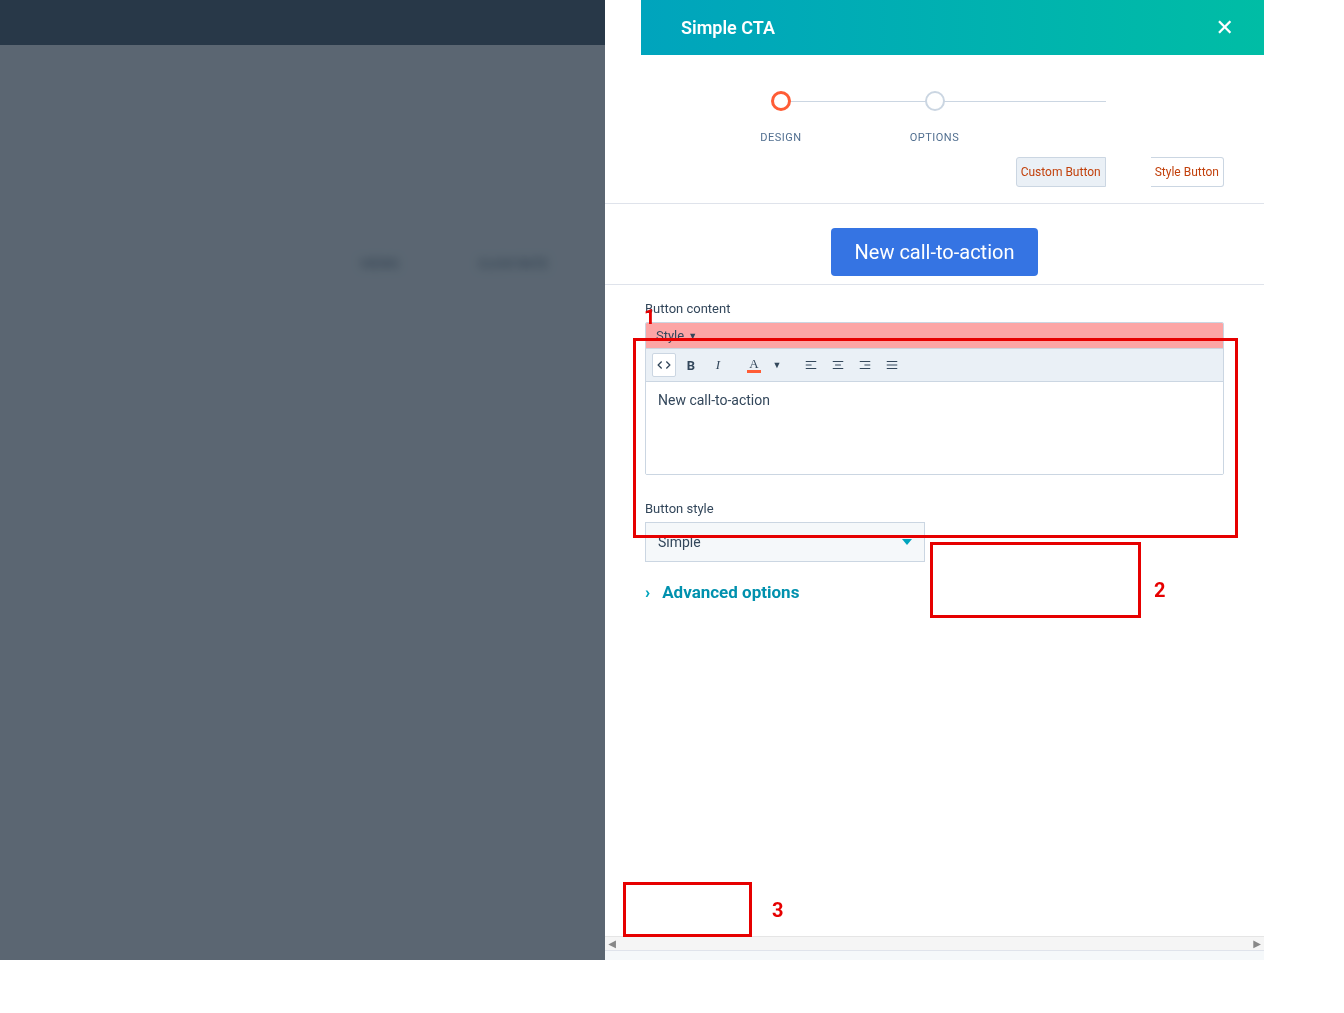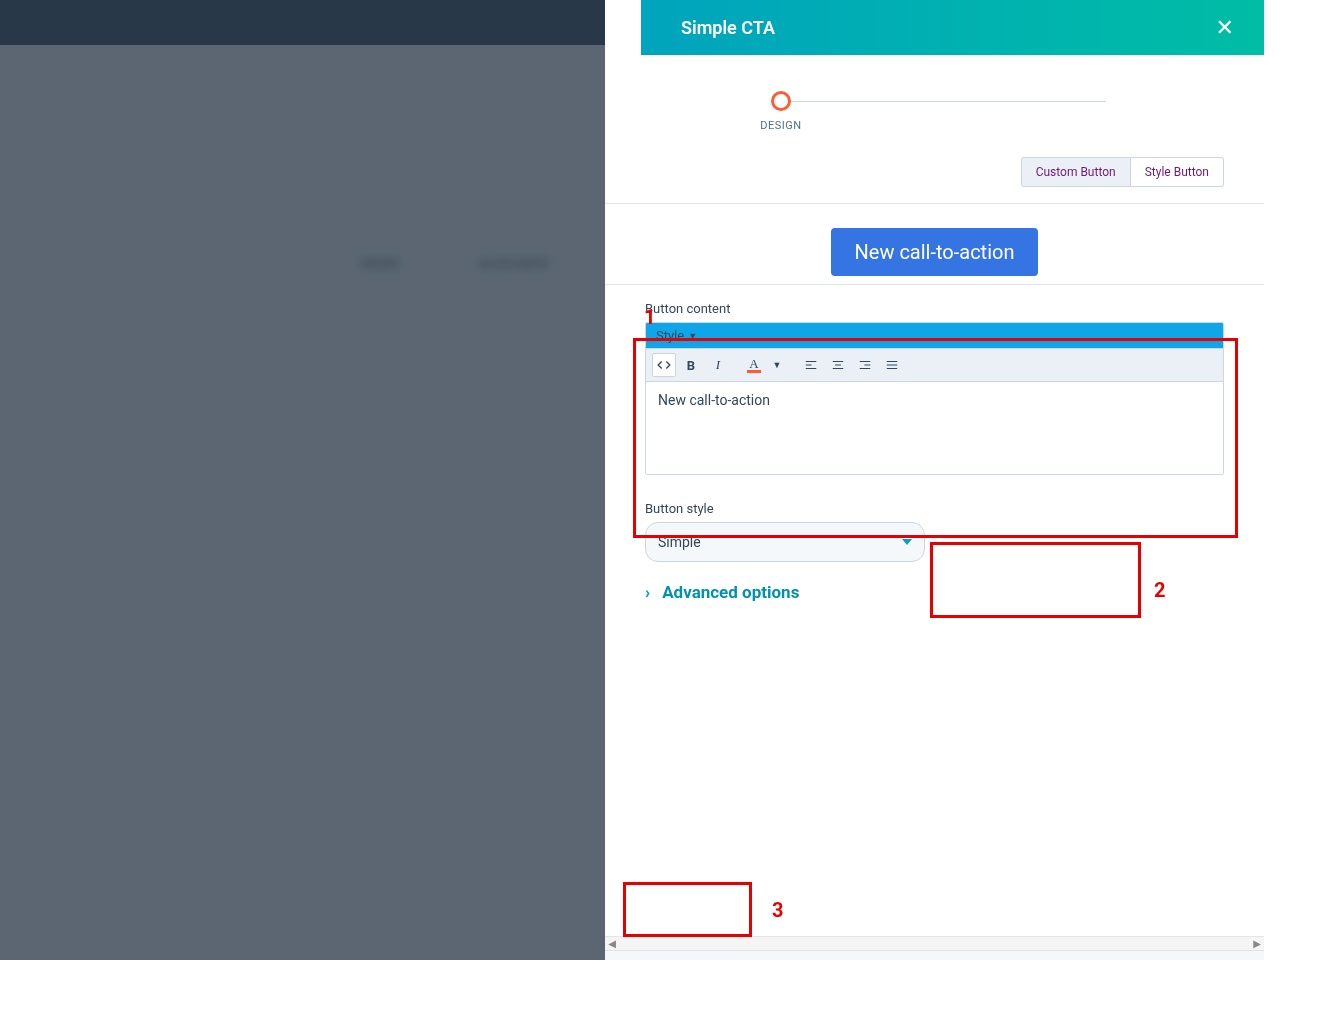--- a/index.html
+++ b/index.html
@@ -39,31 +39,31 @@
   
   .stepper-wrap { padding: 36px 40px 18px 40px; position:relative; }
   .stepper { position:relative; height:48px; }
   .stepper-line { position:absolute; top:10px; left:135px; right:118px; height:1px; background:#cbd6e2; }
   .step { position:absolute; top:0; width:160px; text-align:center; }
   .step-dot {
     width:20px; height:20px; border-radius:50%; border:2px solid #cbd6e2;
     background:#fff; margin:0 auto;
   }
   .step-dot.active { border-color:#ff5c35; border-width:3px; width:20px; height:20px; }
-  .step-label { font-size:11px; color:#516f90; letter-spacing:0.5px; margin-top:8px; }
+  .step-label { font-size:11px; color:#516f90; letter-spacing:0.5px; margin-top:20px; }
   .step-1 { left:56px; }
   .step-2 { left:50%; transform:translateX(-50%); }
   .step-3 { right:40px; }
 
   
   .type-toggle-row { display:flex; justify-content:flex-end; padding: 0 40px 16px 40px; }
   .seg { display:flex; }
   .seg-btn {
-    font-size:12px; color:#701a75; padding:7px 14px; border:1px solid #cbd6e2;
-    background:#f5f8fa; cursor:pointer;
+    font-size:12px; color:#c2410c; padding:7px 4px; border:1px solid #cbd6e2;
+    background:#f5f8fa; cursor:pointer;margin-left:45px;
   }
   .seg-btn:first-child { border-radius:3px 0 0 3px; }
   .seg-btn:last-child { border-radius:0 3px 3px 0; border-left:none; background:#fff; }
   .seg-btn.active { background:#eaf0f6; }
 
   .divider { height:1px; background:#dfe3eb; width:100%; }
 
   
   .preview-area { padding: 24px 40px 8px; text-align:center; }
   .cta-preview {
@@ -72,34 +72,34 @@
   }
   .dims { text-align:right; font-size:12px; color:#516f90; padding:2px 40px 4px; }
 
   .form-area { padding: 4px 40px 0; }
   .field-label { font-size:13px; color:#33475b; margin-bottom:6px; margin-top:12px; }
 
   
   .rte {
     border:1px solid #cbd6e2; border-radius:2px; overflow:hidden;
   }
-  .rte-bar1 { background:#0ea5e9; border-bottom:1px solid #cbd6e2; padding:5px 10px; font-size:13px; color:#33475b; display:flex; align-items:center; gap:4px;}
+  .rte-bar1 { background:#fca5a5; border-bottom:1px solid #cbd6e2; padding:5px 10px; font-size:13px; color:#33475b; display:flex; align-items:center; gap:4px;}
   .rte-bar2 { background:#eaf0f6; border-bottom:1px solid #cbd6e2; padding:4px 6px; display:flex; gap:3px; align-items:center;}
   .rte-btn {
     width:24px; height:24px; border:1px solid #cbd6e2; background:#fff; display:flex;
     align-items:center; justify-content:center; font-size:13px; color:#33475b; border-radius:2px;
   }
   .rte-btn svg { width:14px; height:14px; }
   .rte-btn.flat { border:1px solid transparent; background:transparent;}
   .rte-text { min-height:92px; padding:10px 12px; font-size:14px; color:#33475b; background:#fff;}
   .tcolor-underline { border-bottom:3px solid #ff5c35; padding:0 2px; line-height:1; font-family:"Times New Roman", serif; }
 
   .row-2col { display:flex; gap:24px; margin-top:14px; }
   .select {
-    border:1px solid #cbd6e2; border-radius:13px; height:40px; display:flex;
+    border:1px solid #cbd6e2; border-radius:0; height:40px; display:flex;
     align-items:center; justify-content:space-between; padding:0 12px; font-size:14px; color:#33475b;
     background:#f5f8fa; width:280px;
   }
   .caret-down { width:0; height:0; border-left:5px solid transparent; border-right:5px solid transparent; border-top:6px solid #00a4bd; }
 
   .color-field { display:flex; align-items:center; gap:12px; }
   .color-input { display:flex; border:1px solid #cbd6e2; border-radius:3px; overflow:hidden; height:40px; }
   .hash { width:24px; display:flex; align-items:center; justify-content:center; background:#f5f8fa; color:#7c98b6; font-size:14px; border-right:1px solid #cbd6e2;}
   .hex { width:82px; display:flex; align-items:center; justify-content:center; font-size:14px; color:#33475b; letter-spacing:0.5px; }
   .swatch { width:38px; height:38px; border-radius:50%; background:#3574e3; }
@@ -151,20 +151,24 @@
     <div class="close-x">✕</div>
   </div>
 
   <div class="stepper-wrap">
     <div class="stepper">
       <div class="stepper-line"></div>
       <div class="step step-1">
         <div class="step-dot active"></div>
         <div class="step-label">DESIGN</div>
       </div>
+      <div class="step step-2">
+        <div class="step-dot"></div>
+        <div class="step-label">OPTIONS</div>
+      </div>
     </div>
   </div>
 
   <div class="type-toggle-row">
     <div class="seg">
       <div class="seg-btn active">Custom Button</div>
       <div class="seg-btn">Style Button</div>
     </div>
   </div>
 

